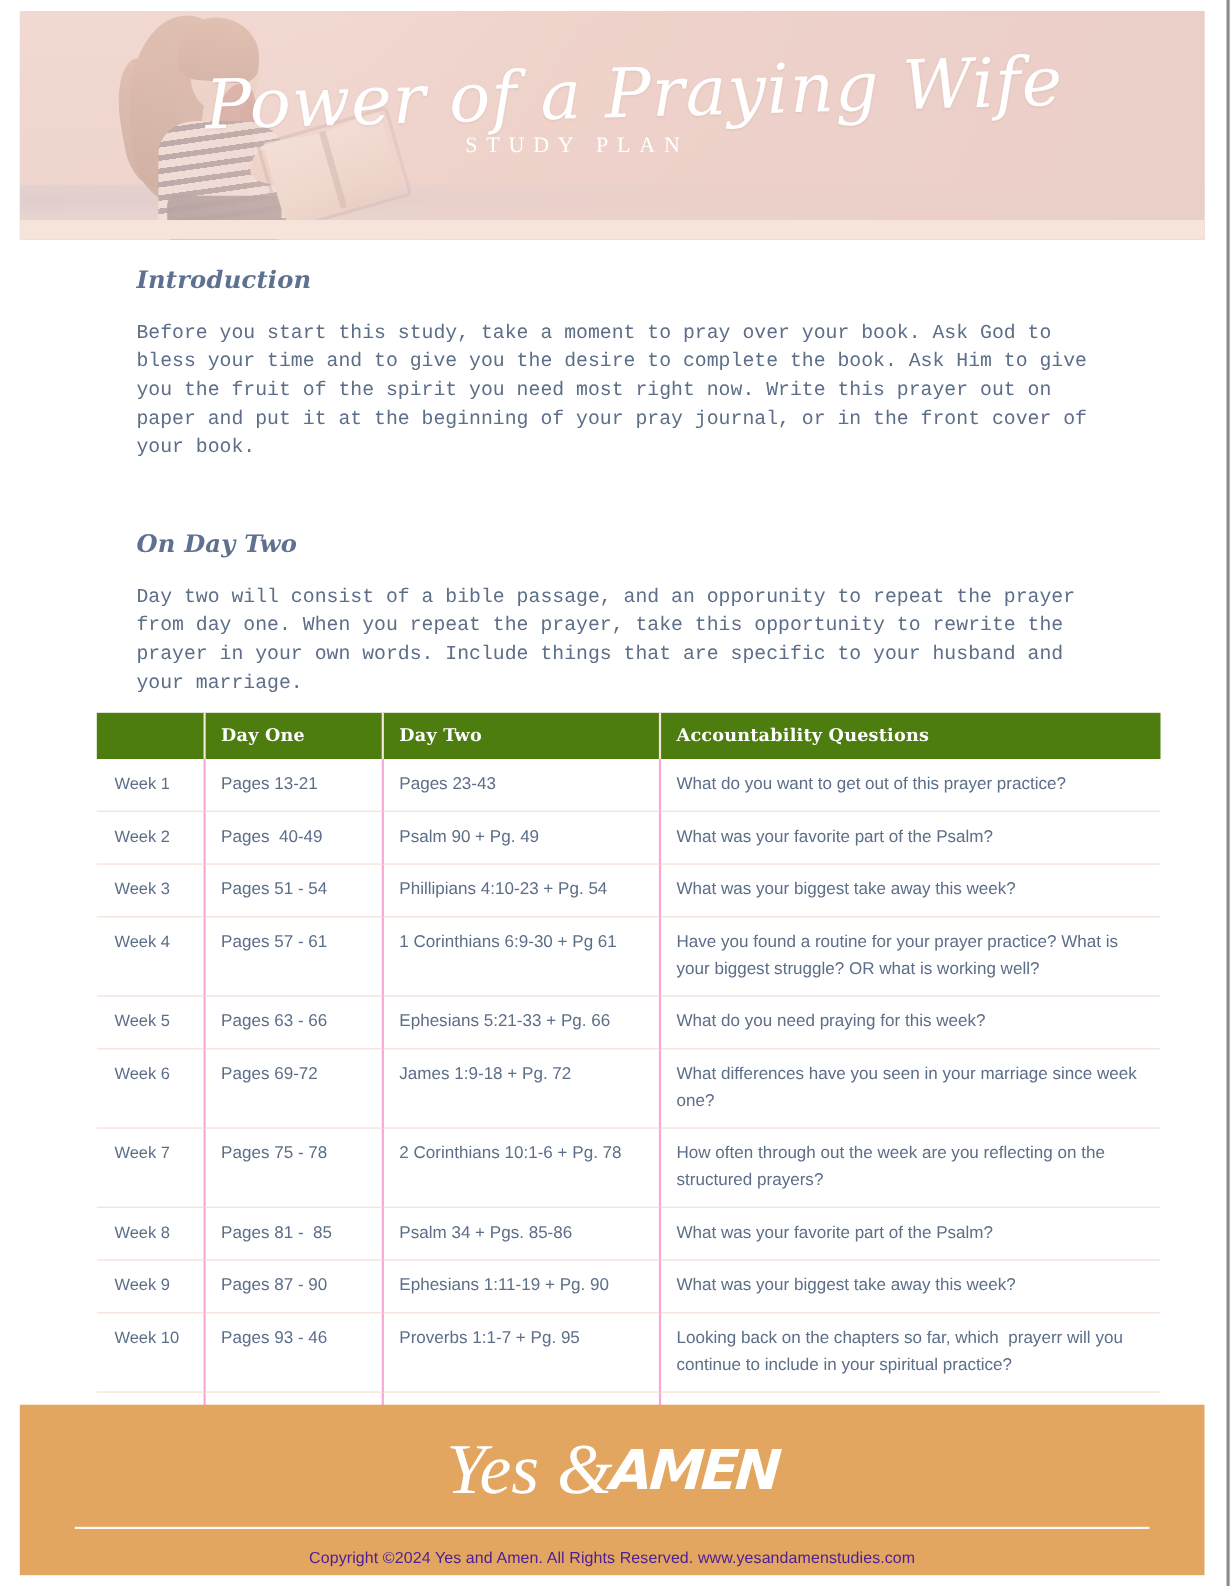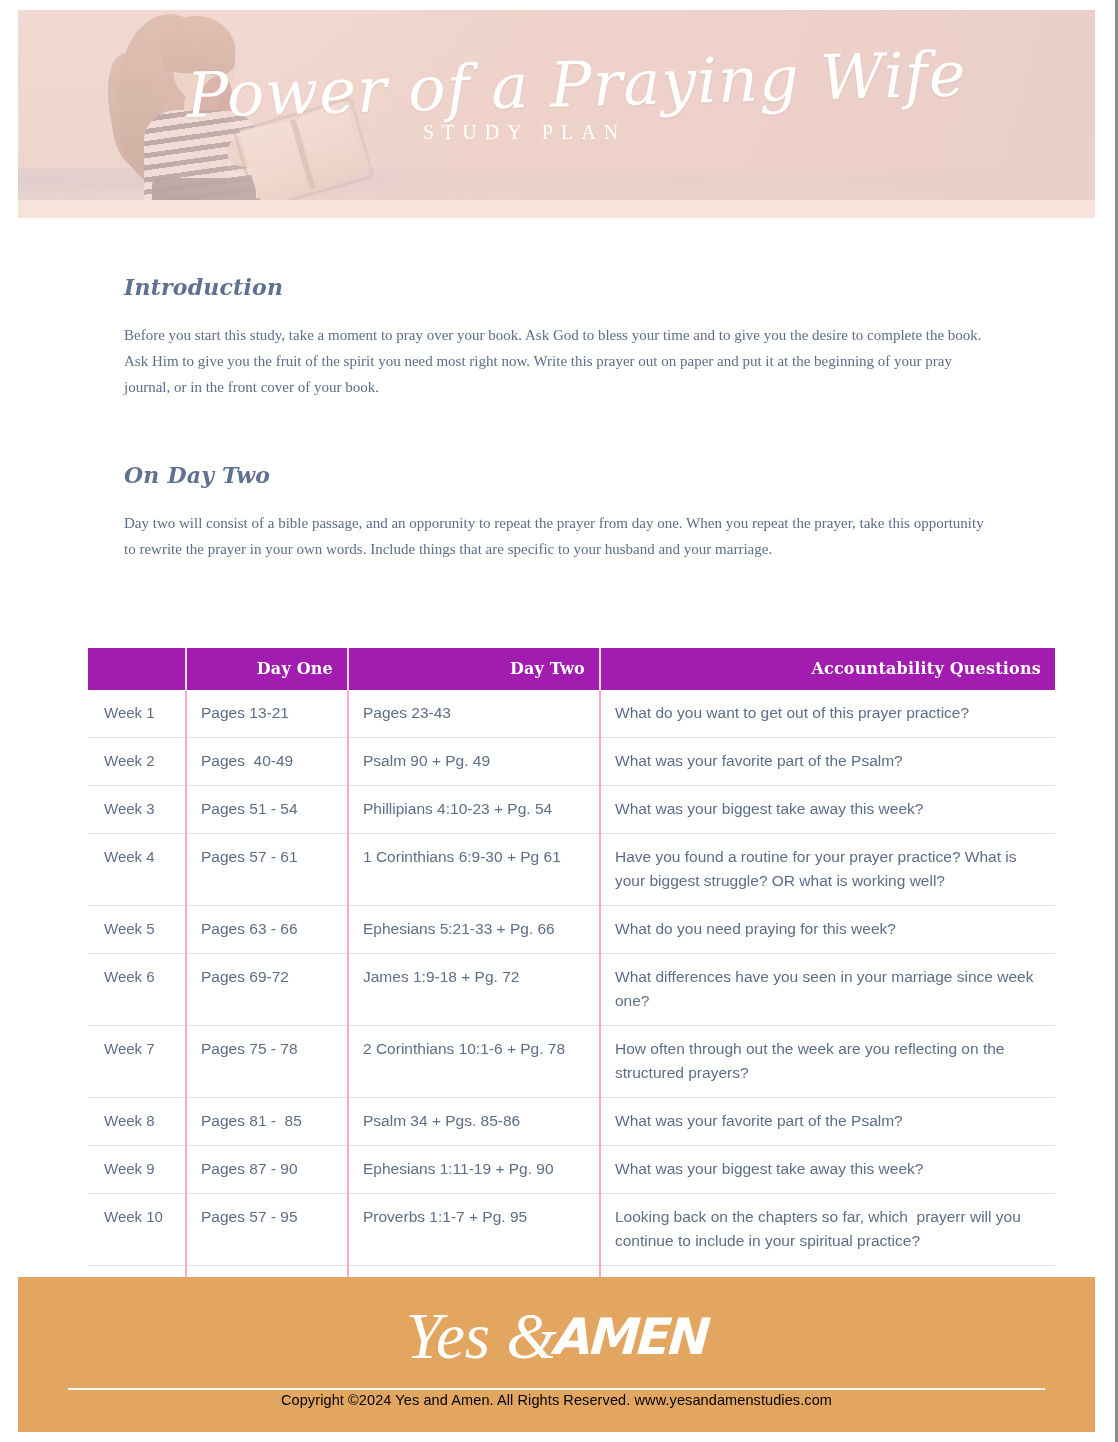--- a/index.html
+++ b/index.html
@@ -223,35 +223,35 @@
   .content {
     position: absolute;
     left: 0; right: 0;
     top: 218px;
   }
 
   .section {
     margin: 0 0 0 124px;
     width: 880px;
   }
-  .section-intro { padding-top: 56px; }
+  .section-intro { padding-top: 24px; }
   .section-daytwo { padding-top: 62px; }
 
   .section-heading {
     font-family: "DejaVu Serif", serif;
     font-style: italic;
     font-weight: 700;
     font-size: 22px;
     color: #5f7190;
     margin: 0 0 22px 0;
     letter-spacing: .2px;
   }
   .section-body {
-    font-family: Liberation Serif, serif;
-    font-size: 15px;
+    font-family: Liberation Mono, monospace;
+    font-size: 18px;
     line-height: 26px;
     color: #5c6e88;
     margin: 0;
     max-width: 868px;
   }
 
   
   .table-wrap {
     position: absolute;
     left: 88px;
@@ -262,26 +262,26 @@
     border-collapse: collapse;
     width: 100%;
     table-layout: fixed;
   }
   table.plan col.c-week { width: 98px; }
   table.plan col.c-d1   { width: 162px; }
   table.plan col.c-d2   { width: 252px; }
   table.plan col.c-q    { width: 455px; }
 
   table.plan thead th {
-    background: #a21caf;
+    background: #4d7c0f;
     color: #ffffff;
     font-family: "DejaVu Serif", serif;
     font-weight: 700;
     font-size: 16px;
-    text-align: right;
+    text-align: left;
     padding: 11px 14px 12px 14px;
     border-right: 2px solid #f3e4dc;
     letter-spacing: .2px;
     height: 18px;
   }
   table.plan thead th:last-child { border-right: none; }
   table.plan thead th.th-week { border-right: 2px solid #f3e4dc; }
 
   table.plan tbody td {
     font-family: "Liberation Sans", sans-serif;
@@ -336,24 +336,24 @@
     display: inline-block;
   }
   .footer-rule {
     height: 2px;
     background: #ffffff;
     margin: 14px 50px 0 50px;
     opacity: .92;
   }
   .footer-copy {
     text-align: center;
-    margin-top: 2px;
+    margin-top: 19px;
     font-family: "Liberation Sans", sans-serif;
     font-size: 14.5px;
-    color: #000000;
+    color: #4c1d95;
     letter-spacing: .1px;
   }
 </style>
 </head>
 <body>
 
 <div class="page">
 
   <div class="banner">
     <div class="banner-photo">
@@ -467,21 +467,21 @@
           <td>What was your favorite part of the Psalm?</td>
         </tr>
         <tr>
           <td class="td-week">Week 9</td>
           <td>Pages 87 - 90</td>
           <td>Ephesians 1:11-19 + Pg. 90</td>
           <td>What was your biggest take away this week?</td>
         </tr>
         <tr>
           <td class="td-week">Week 10</td>
-          <td>Pages 57 - 95</td>
+          <td>Pages 93 - 46</td>
           <td>Proverbs 1:1-7 + Pg. 95</td>
           <td>Looking back on the chapters so far, which  prayerr will you continue to include in your spiritual practice?</td>
         </tr>
         <tr>
           <td class="td-week">Week 11</td>
           <td>Pages 97 -  99</td>
           <td>Psalm 107 + Pg. 99</td>
           <td>Has your husband noticed that you  have been praying for him?</td>
         </tr>
         <tr>

